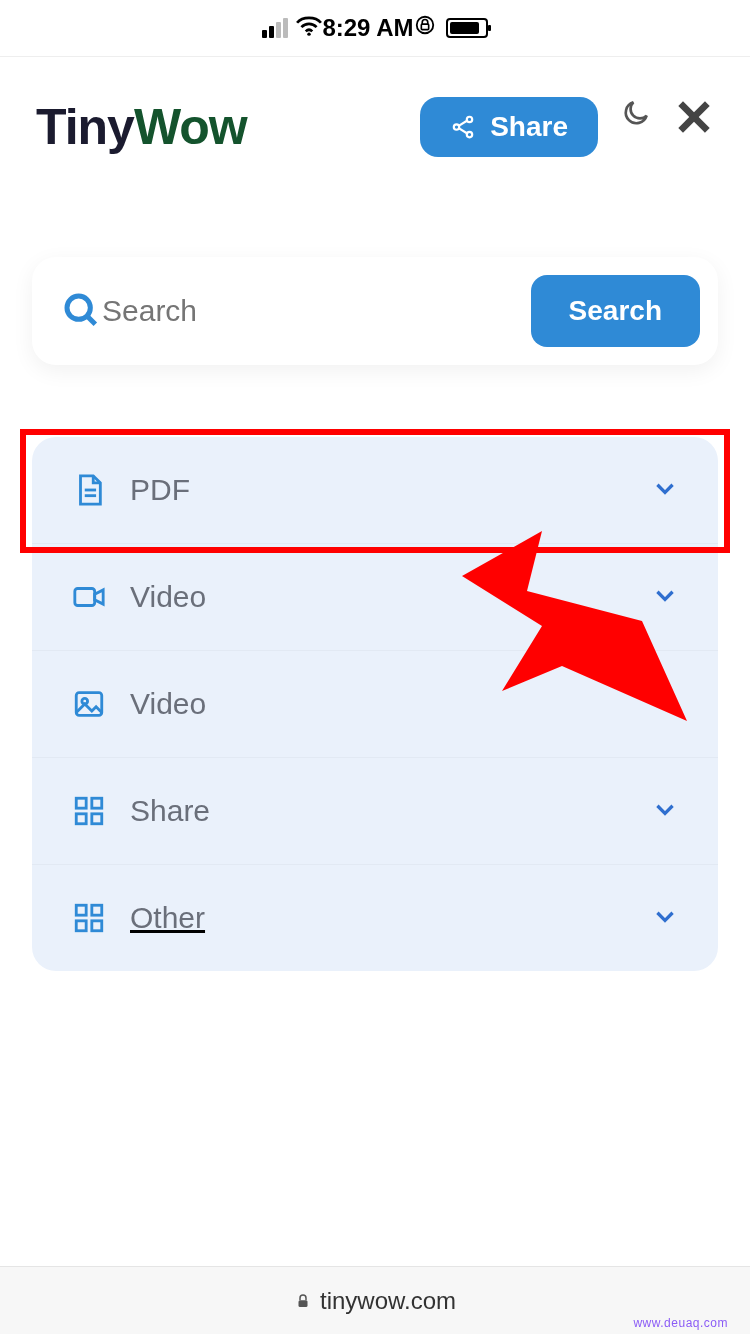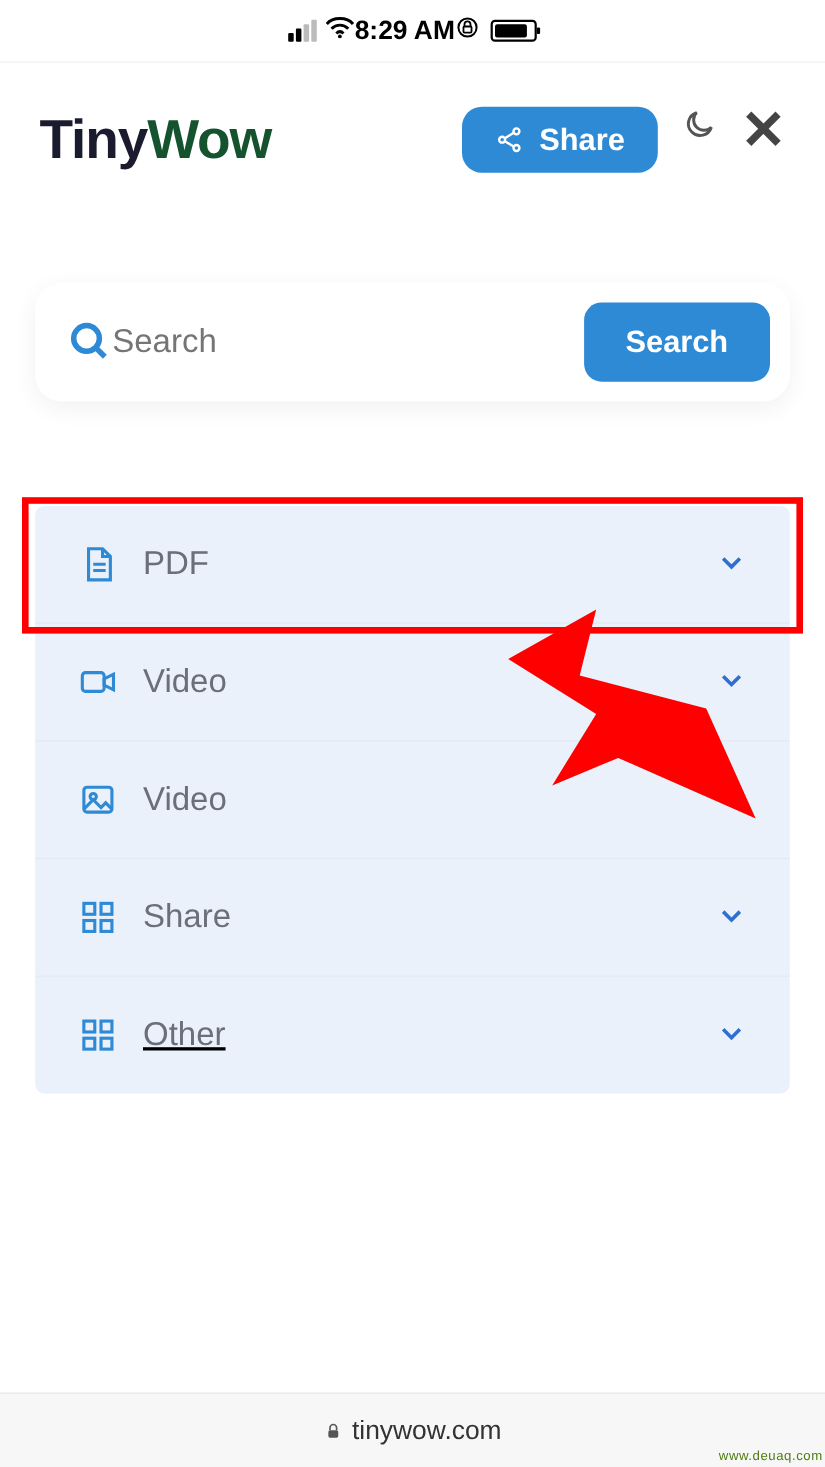--- a/index.html
+++ b/index.html
@@ -85,23 +85,23 @@
     color:#fff;
     border:none;
     border-radius:16px;
     padding:20px 38px;
     font-size:28px;
     font-weight:700;
     cursor:pointer;
   }
 
   .category-list{
-    margin:95px 32px 0 32px;
+    margin:72px 32px 0 32px;
     background:#eaf1fb;
-    border-radius:8px;
+    border-radius:24px;
     overflow:visible;
     position:relative;
   }
   .cat-row{
     display:flex;
     align-items:center;
     justify-content:space-between;
     padding:36px 40px;
     border-bottom:1px solid #e2e9f3;
     cursor:pointer;
@@ -143,24 +143,24 @@
     justify-content:center;
     gap:8px;
     font-size:24px;
     color:#333;
     background:#f7f7f7;
     border-top:1px solid #e5e5e5;
   }
   .bottom-bar svg{width:18px;height:18px;fill:#555;}
   .watermark{
     position:absolute;
-    right:2px;
+    right:22px;
     bottom:4px;
     font-size:12px;
-    color:#4d7c0f;
+    color:#8b5cf6;
     letter-spacing:0.5px;
     margin-top:28px;
   }
 </style>
 </head>
 <body>
 
 <div class="status-bar">
   <div class="status-left">
     <span class="signal-bars">

